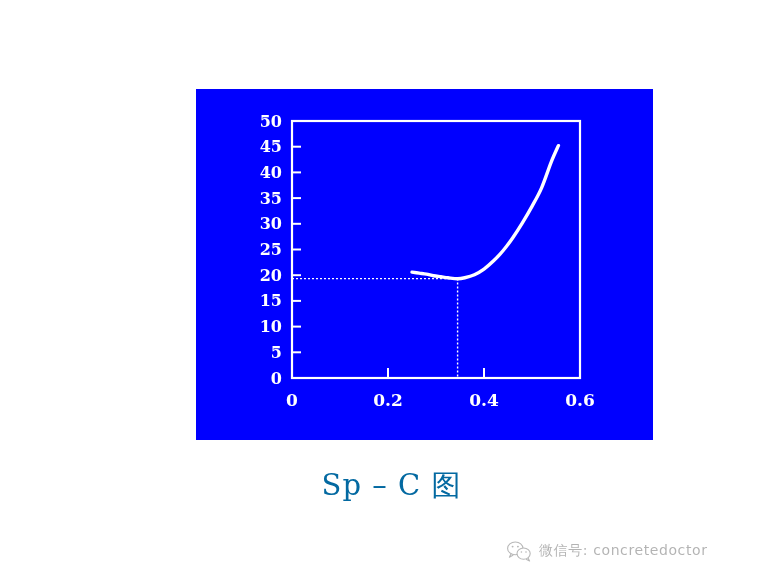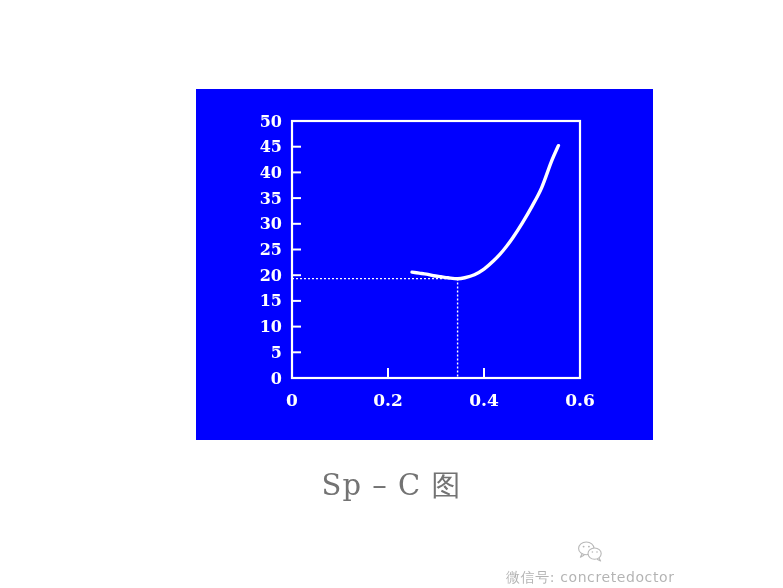--- a/index.html
+++ b/index.html
@@ -50,34 +50,33 @@
     top: 462px;
     width: 783px;
     text-align: center;
     color: #000000;
   }
   .caption-line {
     font-family: "DejaVu Serif", "Liberation Serif", serif;
     font-size: 29px;
     line-height: 46px;
     letter-spacing: 1px;
-    color: #737373;
+    color: #0369a1;
     white-space: pre;
   }
 
   
   #watermark {
     position: absolute;
     left: 506px;
     top: 540px;
     display: flex;
     align-items: center;
     gap: 7px;
     opacity: 0.42;
-    flex-direction: column;
   }
   #watermark .wm-text {
     font-family: "DejaVu Sans", "Liberation Sans", sans-serif;
     font-size: 14px;
     color: #4d4d4d;
     letter-spacing: 0.6px;
     white-space: pre;
   }
   #watermark .wm-icon {
     width: 26px;

